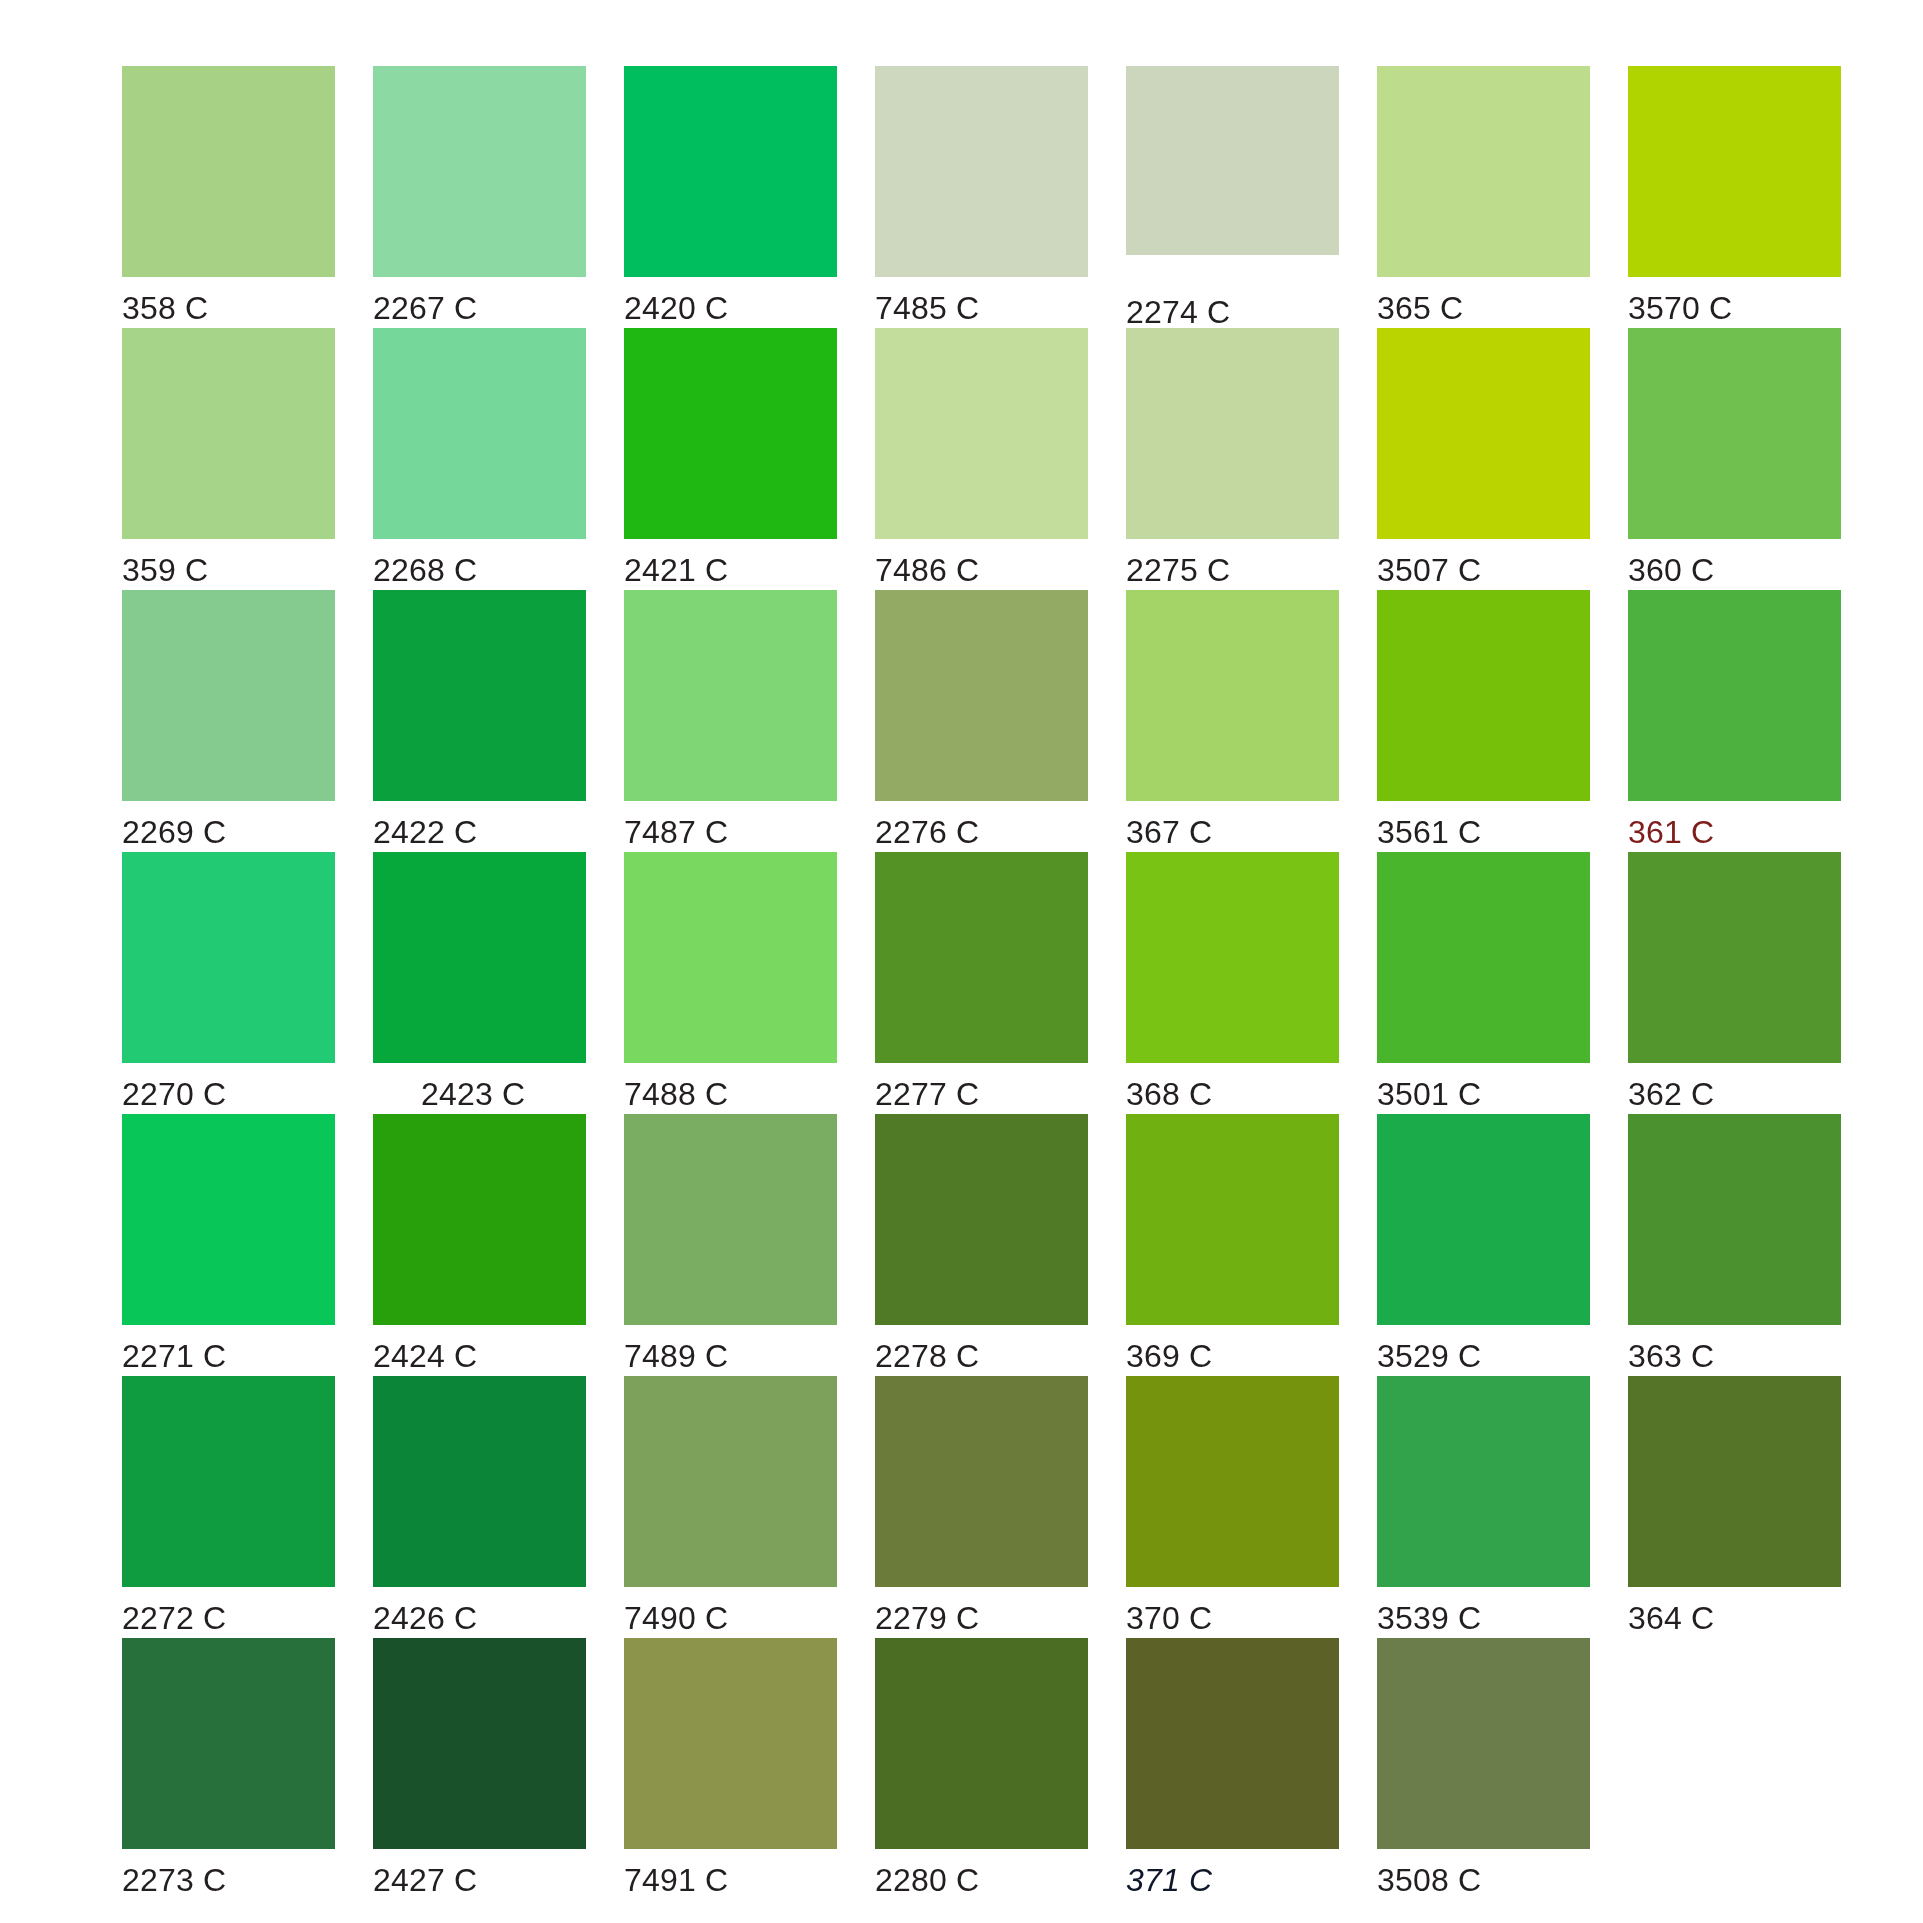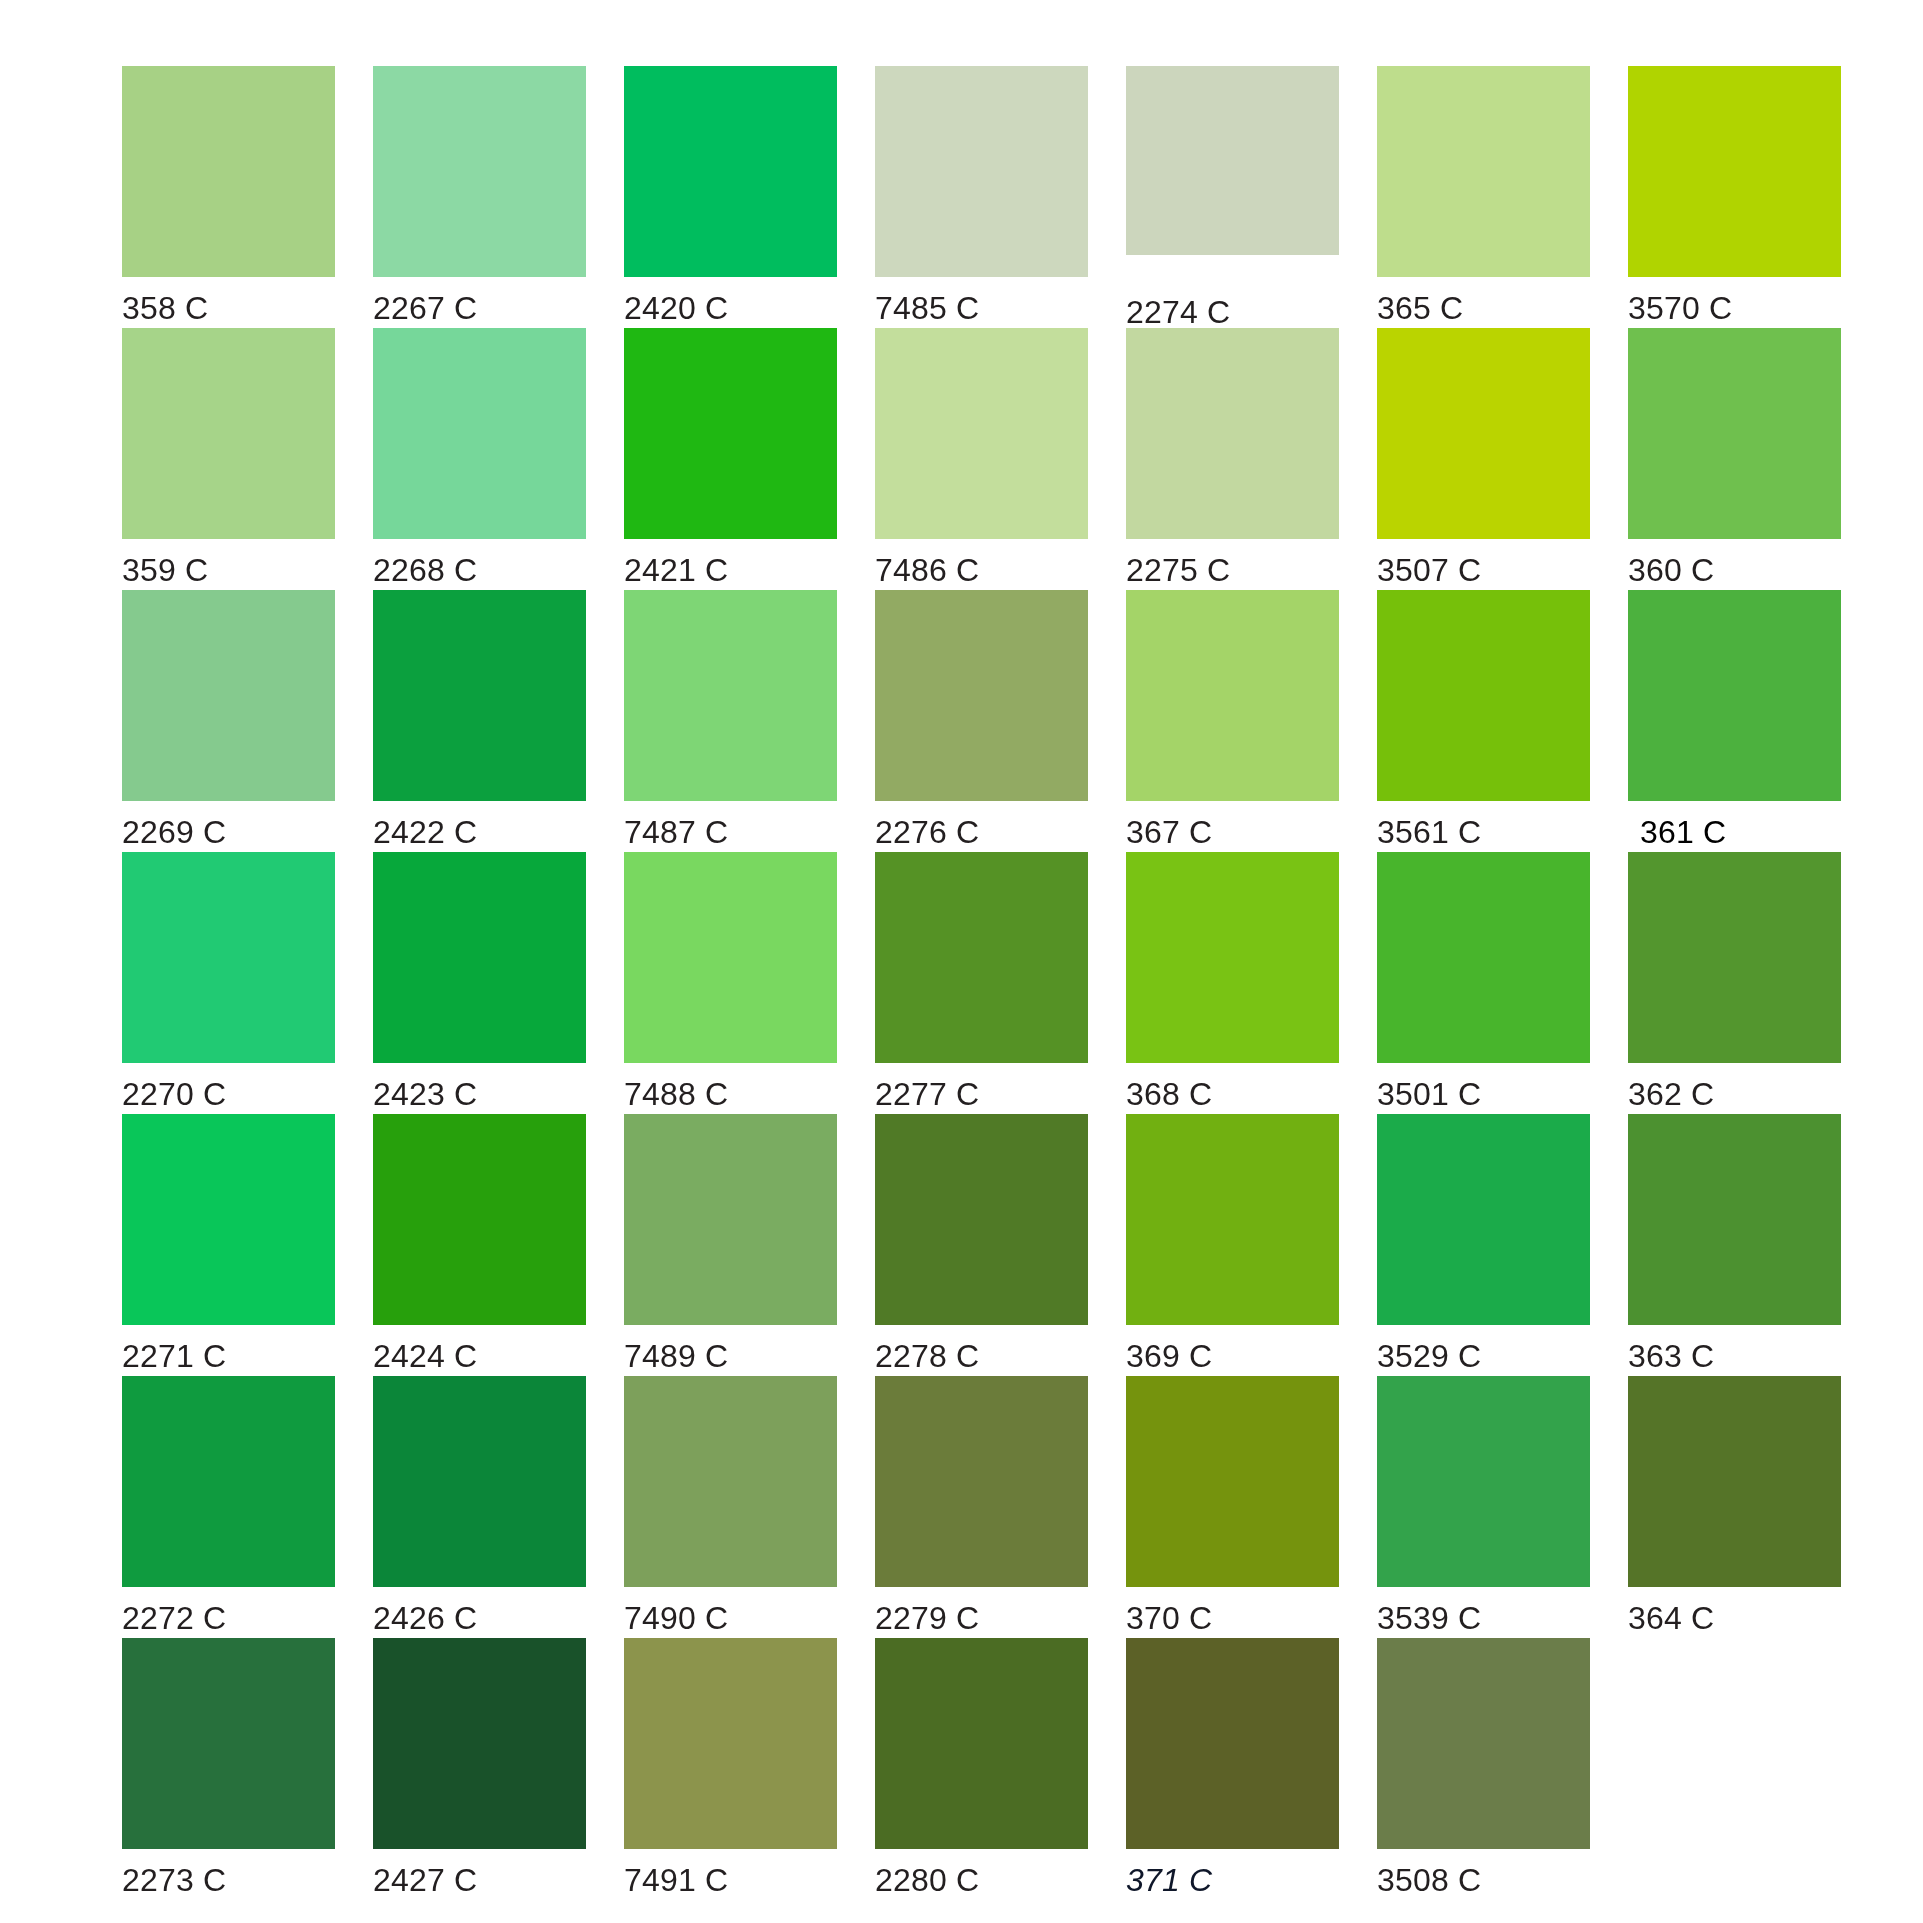--- a/index.html
+++ b/index.html
@@ -128,29 +128,29 @@
     <div class="swatch-cell">
       <div class="swatch-chip" style="background-color: rgb(164, 212, 104);"></div>
       <div class="swatch-label" style="color: rgb(35, 31, 32);">367 C</div>
     </div>
     <div class="swatch-cell">
       <div class="swatch-chip" style="background-color: rgb(118, 192, 10);"></div>
       <div class="swatch-label" style="color: rgb(35, 31, 32);">3561 C</div>
     </div>
     <div class="swatch-cell">
       <div class="swatch-chip" style="background-color: rgb(76, 177, 62);"></div>
-      <div class="swatch-label" style="color: #000000; margin-left: 12px;">361 C</div>
+      <div class="swatch-label" style="color: #7f1d1d;">361 C</div>
     </div>
     <div class="swatch-cell">
       <div class="swatch-chip" style="background-color: rgb(33, 202, 115);"></div>
       <div class="swatch-label" style="color: rgb(35, 31, 32); text-align: center;">2270 C</div>
     </div>
     <div class="swatch-cell">
       <div class="swatch-chip" style="background-color: rgb(7, 168, 59);"></div>
-      <div class="swatch-label" style="color: rgb(35, 31, 32);">2423 C</div>
+      <div class="swatch-label" style="color: rgb(35, 31, 32); margin-left: 48px;">2423 C</div>
     </div>
     <div class="swatch-cell">
       <div class="swatch-chip" style="background-color: rgb(121, 216, 96);"></div>
       <div class="swatch-label" style="color: rgb(35, 31, 32);">7488 C</div>
     </div>
     <div class="swatch-cell">
       <div class="swatch-chip" style="background-color: rgb(85, 146, 37);"></div>
       <div class="swatch-label" style="color: rgb(35, 31, 32);">2277 C</div>
     </div>
     <div class="swatch-cell">

